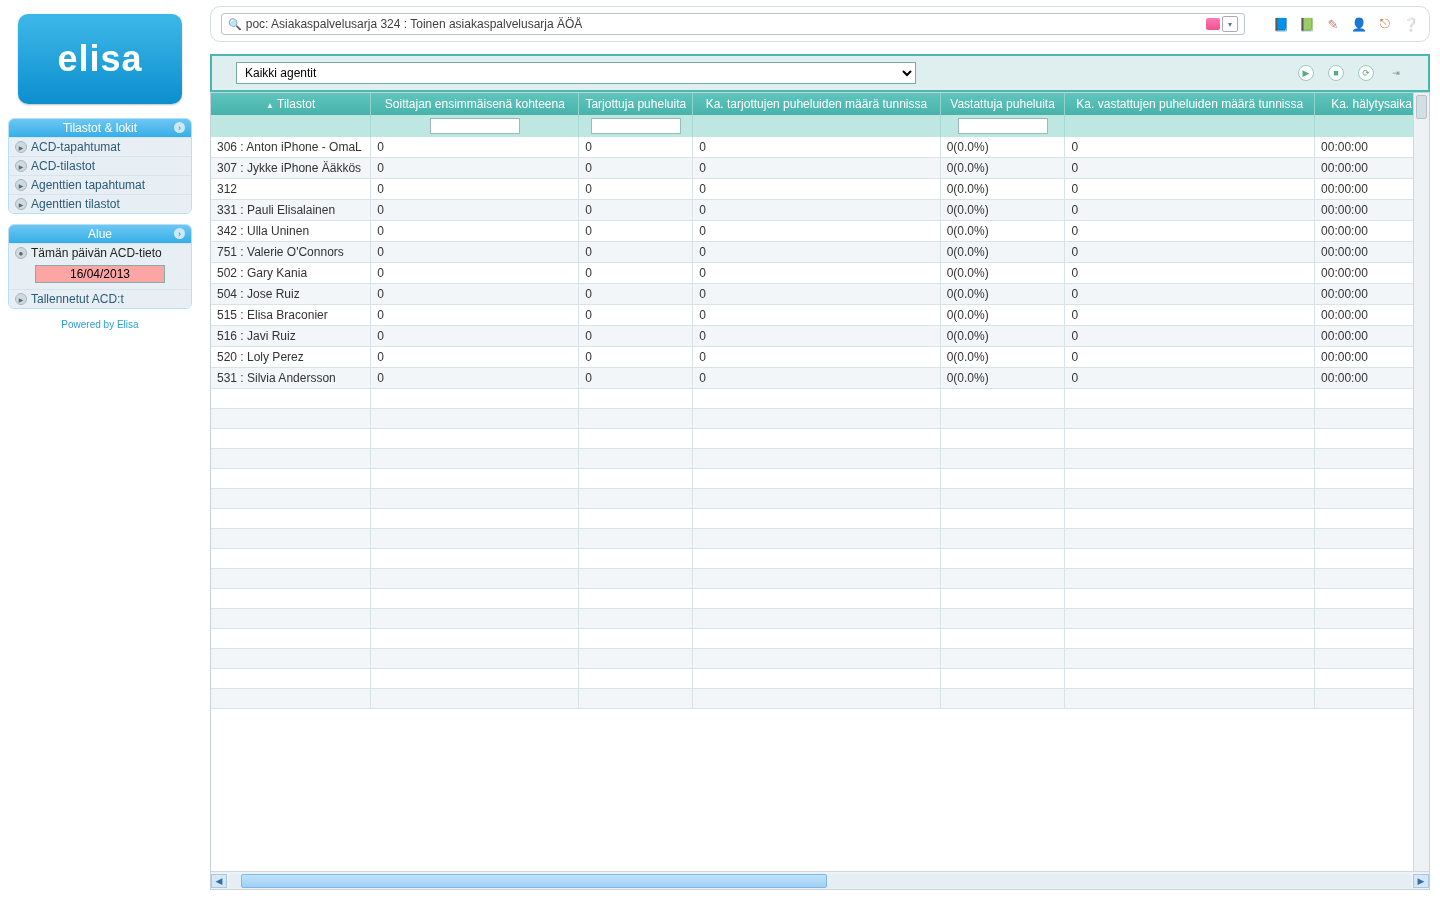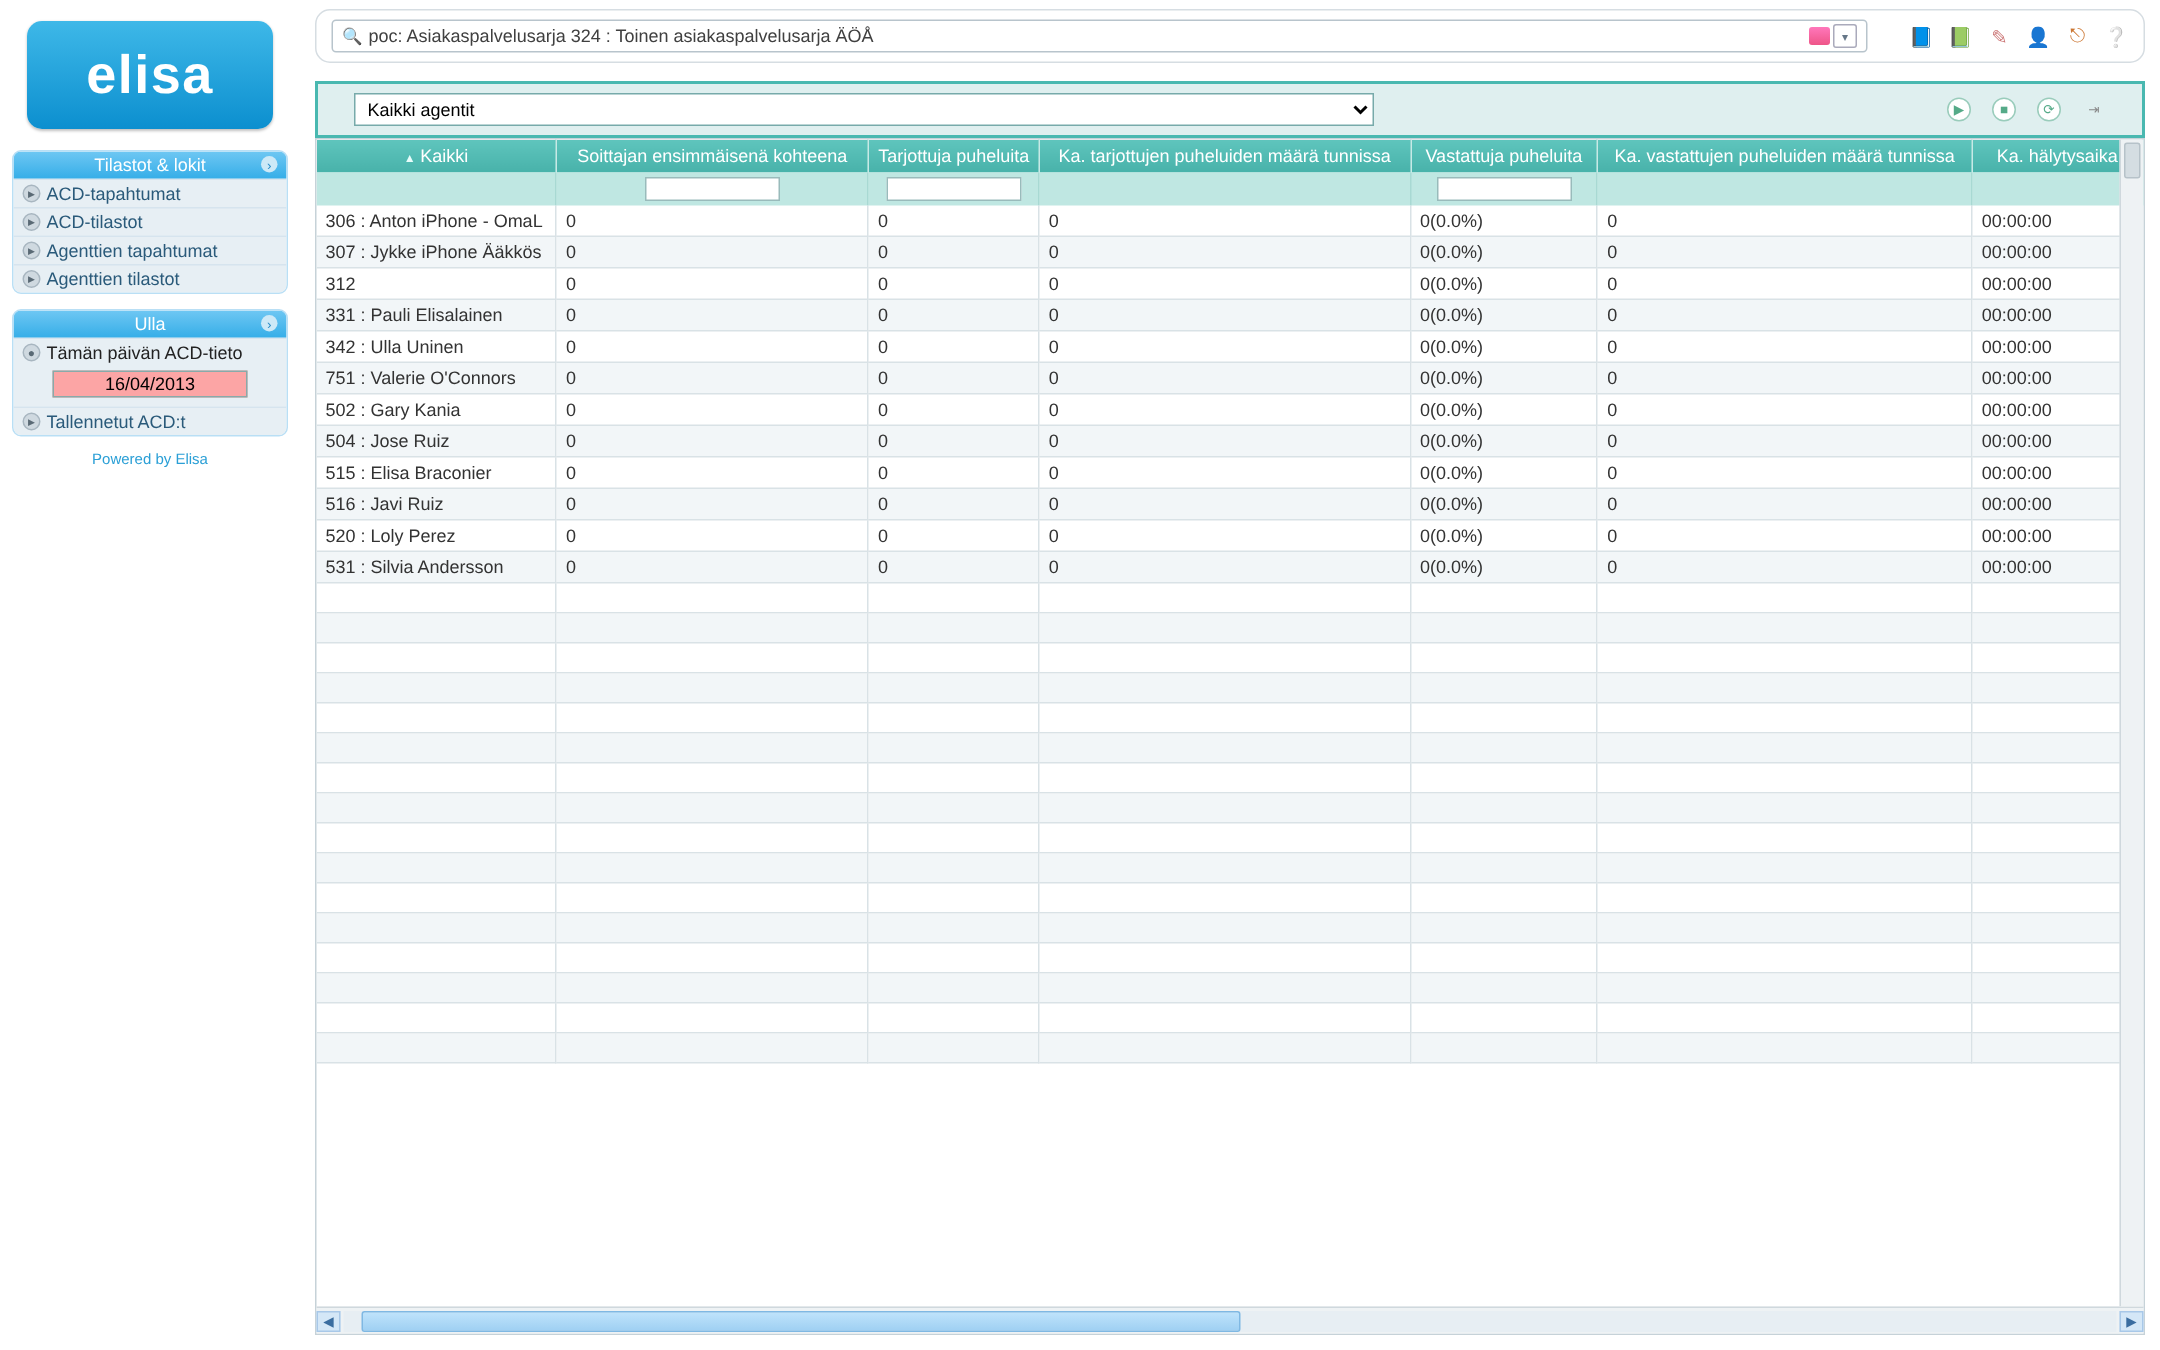--- a/index.html
+++ b/index.html
@@ -1,20 +1,20 @@
 <!DOCTYPE html>
 <html><head>
 <meta charset="utf-8">
 <style>
 * { box-sizing: border-box; margin: 0; padding: 0; }
 body { font-family: Arial, sans-serif; font-size: 12px; background: #fff; color: #333; width: 1440px; height: 900px; overflow: hidden; }
 .layout { display: flex; height: 100%; }
 .sidebar { width: 200px; padding: 10px 8px; flex-shrink: 0; }
 .main { flex: 1; padding: 6px 10px 10px 10px; display: flex; flex-direction: column; }
-.logo { background: linear-gradient(#3eb8e8,#0c8fcf); border-radius: 10px; height: 72px; display:flex; align-items:center; justify-content:center; margin: 4px 10px 14px 10px; box-shadow: 0 1px 2px rgba(0,0,0,.25); }
+.logo { background: linear-gradient(#3eb8e8,#0c8fcf); border-radius: 10px; height: 90px; display:flex; align-items:center; justify-content:center; margin: 4px 10px 14px 10px; box-shadow: 0 1px 2px rgba(0,0,0,.25); }
 .logo-text { color:#fff; font-size:36px; font-weight:bold; letter-spacing:1px; }
 .panel { border:1px solid #b9dff5; border-radius:6px; margin-bottom:10px; background:#f5f9fc; overflow:hidden; }
 .panel-title { background: linear-gradient(#6ec7f3,#36aee8); color:#fff; font-weight:normal; text-align:center; font-size:12px; padding:2px 4px; position:relative; }
 .panel-title .chev { position:absolute; right:6px; top:3px; width:11px; height:11px; border-radius:50%; background:#cde9f7; display:flex; align-items:center; justify-content:center; color:#2a8cc7; font-size:9px; }
 .side-item { display:flex; align-items:center; padding:2px 6px; background:#e7eff4; border-top:1px solid #d6e4ee; cursor:pointer; color:#2a5a7a; }
 .side-item.active { font-weight:normal; color:#222; }
 .bullet { width:12px; height:12px; border-radius:50%; background:#cfd9e0; border:1px solid #a8b6c0; margin-right:4px; display:flex; align-items:center; justify-content:center; font-size:8px; color:#5a6a75; }
 .bullet.play::after{content:"▶"; font-size:6px;}
 .date-row { padding:3px 6px 6px 26px; background:#e7eff4; }
 .date-input { width:130px; border:1px solid #8aa; font-size:12px; padding:1px 4px; text-align:center; background:#fca5a5; }
@@ -74,21 +74,21 @@
           <span class="bullet play"></span>
           <span>Agenttien tapahtumat</span>
         </div>
       <div class="side-item">
           <span class="bullet play"></span>
           <span>Agenttien tilastot</span>
         </div>
     </div>
 
     <div class="panel">
-      <div class="panel-title"><span>Ulla</span><span class="chev">›</span></div>
+      <div class="panel-title"><span>Alue</span><span class="chev">›</span></div>
       <div class="side-item active">
           <span class="bullet">●</span>
           <span>Tämän päivän ACD-tieto</span>
         </div>
       <div class="date-row">
         <input class="date-input" value="16/04/2013" style="">
       </div>
       <div class="side-item">
           <span class="bullet play"></span>
           <span>Tallennetut ACD:t</span>
@@ -137,21 +137,21 @@
                 <col class="col-agent">
                 <col class="col-first">
                 <col class="col-offered">
                 <col class="col-avgoff">
                 <col class="col-answered">
                 <col class="col-avgans">
                 <col class="col-alert">
               </colgroup>
             <thead>
               <tr>
-                <th class="sorted">Kaikki</th>
+                <th class="sorted">Tilastot</th>
                 <th>Soittajan ensimmäisenä kohteena</th>
                 <th>Tarjottuja puheluita</th>
                 <th>Ka. tarjottujen puheluiden määrä tunnissa</th>
                 <th>Vastattuja puheluita</th>
                 <th>Ka. vastattujen puheluiden määrä tunnissa</th>
                 <th>Ka. hälytysaika</th>
               </tr>
               <tr class="filter-row">
                 <td></td>
                 <td><input style=""></td>

